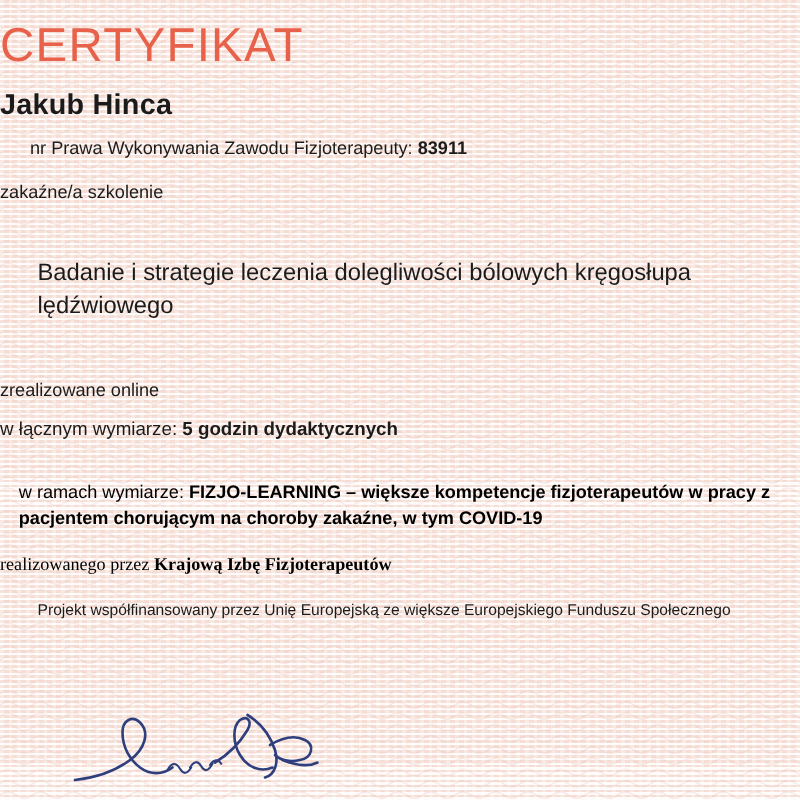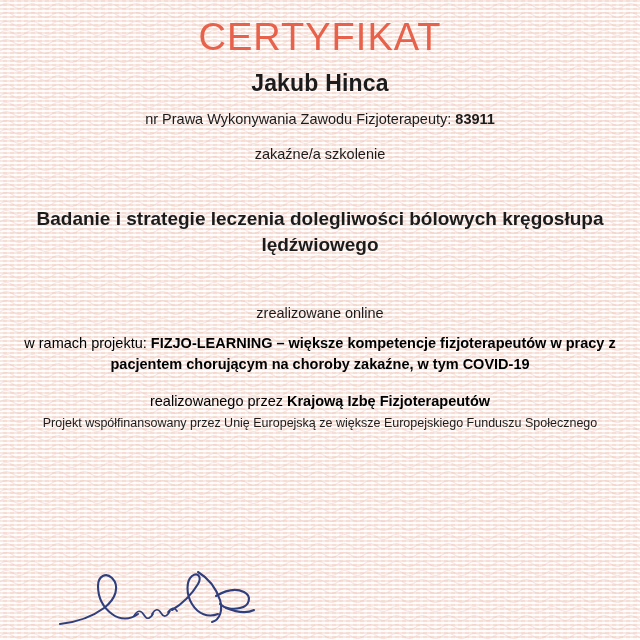--- a/index.html
+++ b/index.html
@@ -40,21 +40,21 @@
     position: absolute;
     inset: 0;
     opacity: 0.5;
   }
 
   .content {
     position: relative;
     width: 640px;
     padding-top: 16px;
     box-sizing: border-box;
-    text-align: center;
+    text-align: left;
   }
 
   .cert-title {
     font-size: 38px;
     letter-spacing: 1px;
     color: #e8624b;
     font-weight: 400;
     line-height: 1.15;
     margin: 0 0 10px 0;
   }
@@ -69,30 +69,31 @@
 
   .line {
     font-size: 14.5px;
     color: #1b1b1b;
     line-height: 1.5;
     margin: 0;
   }
 
   .license-line {
     margin: 0 0 14px 0;
+    padding-left: 24px;
   }
   .license-line b { font-weight: bold; }
 
   .completed-line {
     margin: 0 0 40px 0;
   }
 
   .course-title {
     font-size: 19px;
-    font-weight: bold;
+    font-weight: normal;
     color: #1b1b1b;
     line-height: 1.35;
     margin: 0 auto 46px auto;
     max-width: 580px;
   }
 
   .mode-line {
     margin: 0 0 8px 0;
   }
 
@@ -105,21 +106,22 @@
   .project-line {
     font-size: 14.5px;
     line-height: 1.45;
     margin: 0 auto 18px auto;
     max-width: 610px;
   }
   .project-line b { font-weight: bold; }
 
   .organizer-line {
     font-size: 14.5px;
-    margin: 0 0 6px 0;
+    margin: 0 0 19px 0;
+    font-family: Liberation Serif, serif;
   }
   .organizer-line b { font-weight: bold; }
 
   .funding-line {
     font-size: 12.5px;
     line-height: 1.35;
     margin: 0 auto;
     max-width: 580px;
     color: #1b1b1b;
   }
@@ -164,23 +166,27 @@
     <span>nr Prawa Wykonywania Zawodu Fizjoterapeuty:</span>
     <b>83911</b>
   </p>
 
   <p class="line completed-line">zakaźne/a szkolenie</p>
 
   <div class="course-title">Badanie i strategie leczenia dolegliwości bólowych kręgosłupa lędźwiowego</div>
 
   <p class="line mode-line">zrealizowane online</p>
 
+  <p class="line hours-line">
+    <span>w łącznym wymiarze:</span>
+    <b>5 godzin dydaktycznych</b>
+  </p>
 
   <p class="project-line">
-    <span>w ramach projektu:</span>
+    <span>w ramach wymiarze:</span>
     <b>FIZJO-LEARNING – większe kompetencje fizjoterapeutów w pracy z pacjentem chorującym na choroby zakaźne, w tym COVID-19</b>
   </p>
 
   <p class="organizer-line">
     <span>realizowanego przez</span>
     <b>Krajową Izbę Fizjoterapeutów</b>
   </p>
 
   <p class="funding-line">Projekt współfinansowany przez Unię Europejską ze większe Europejskiego Funduszu Społecznego</p>
 </div>

